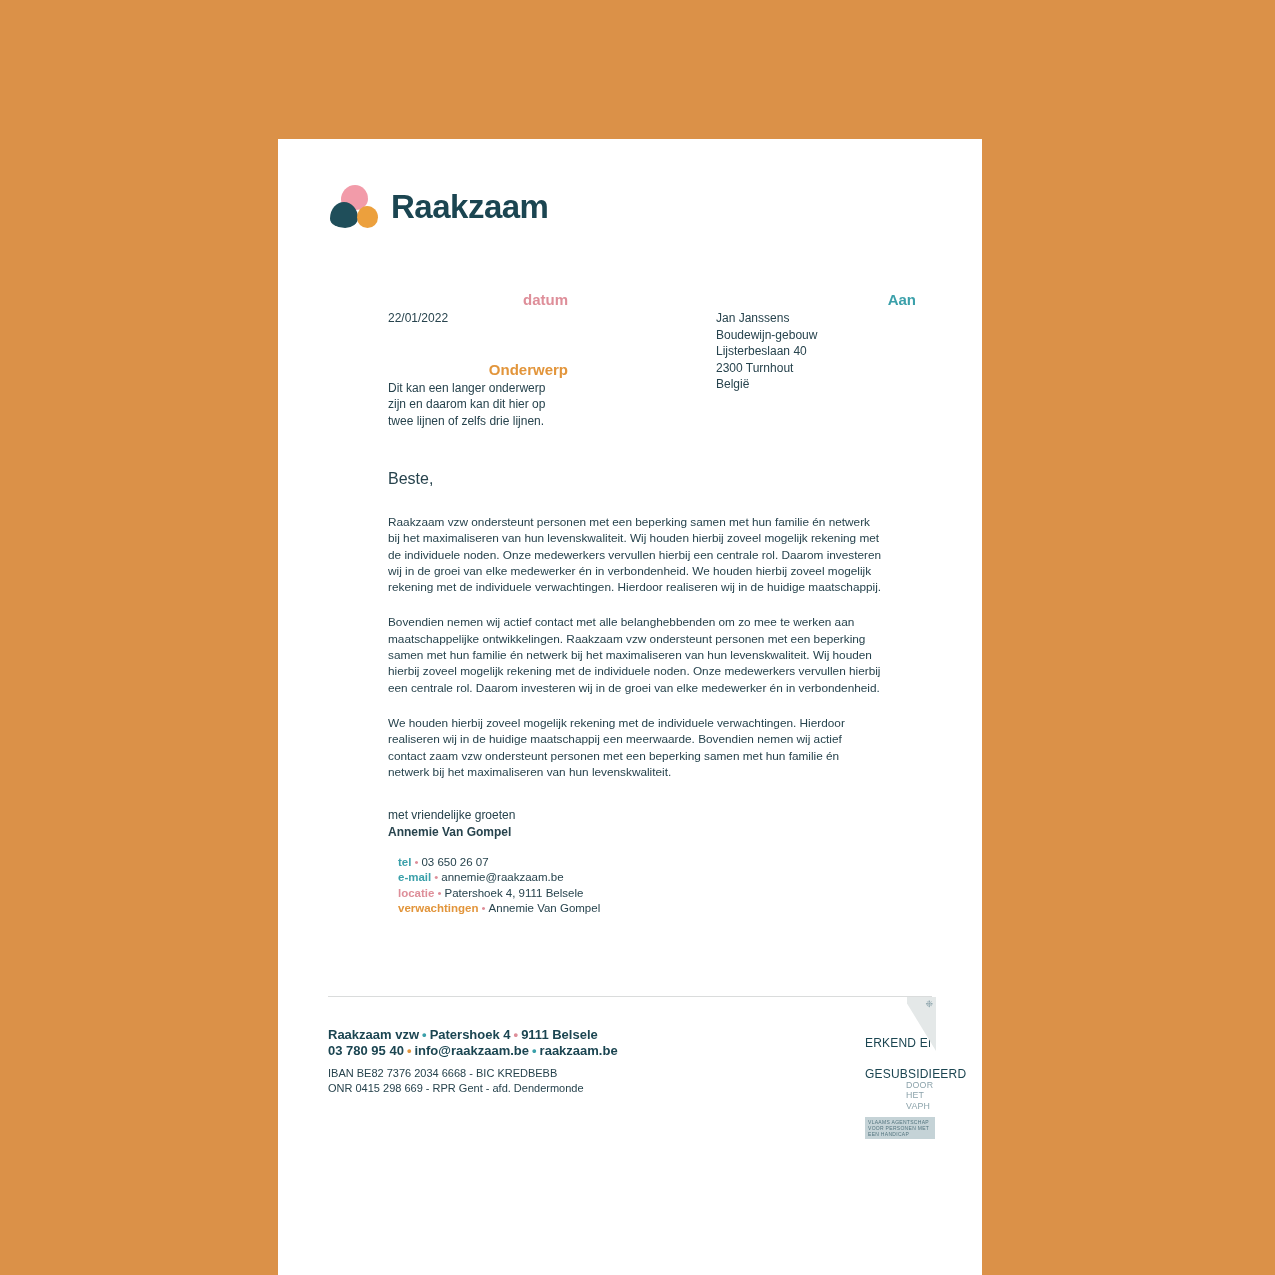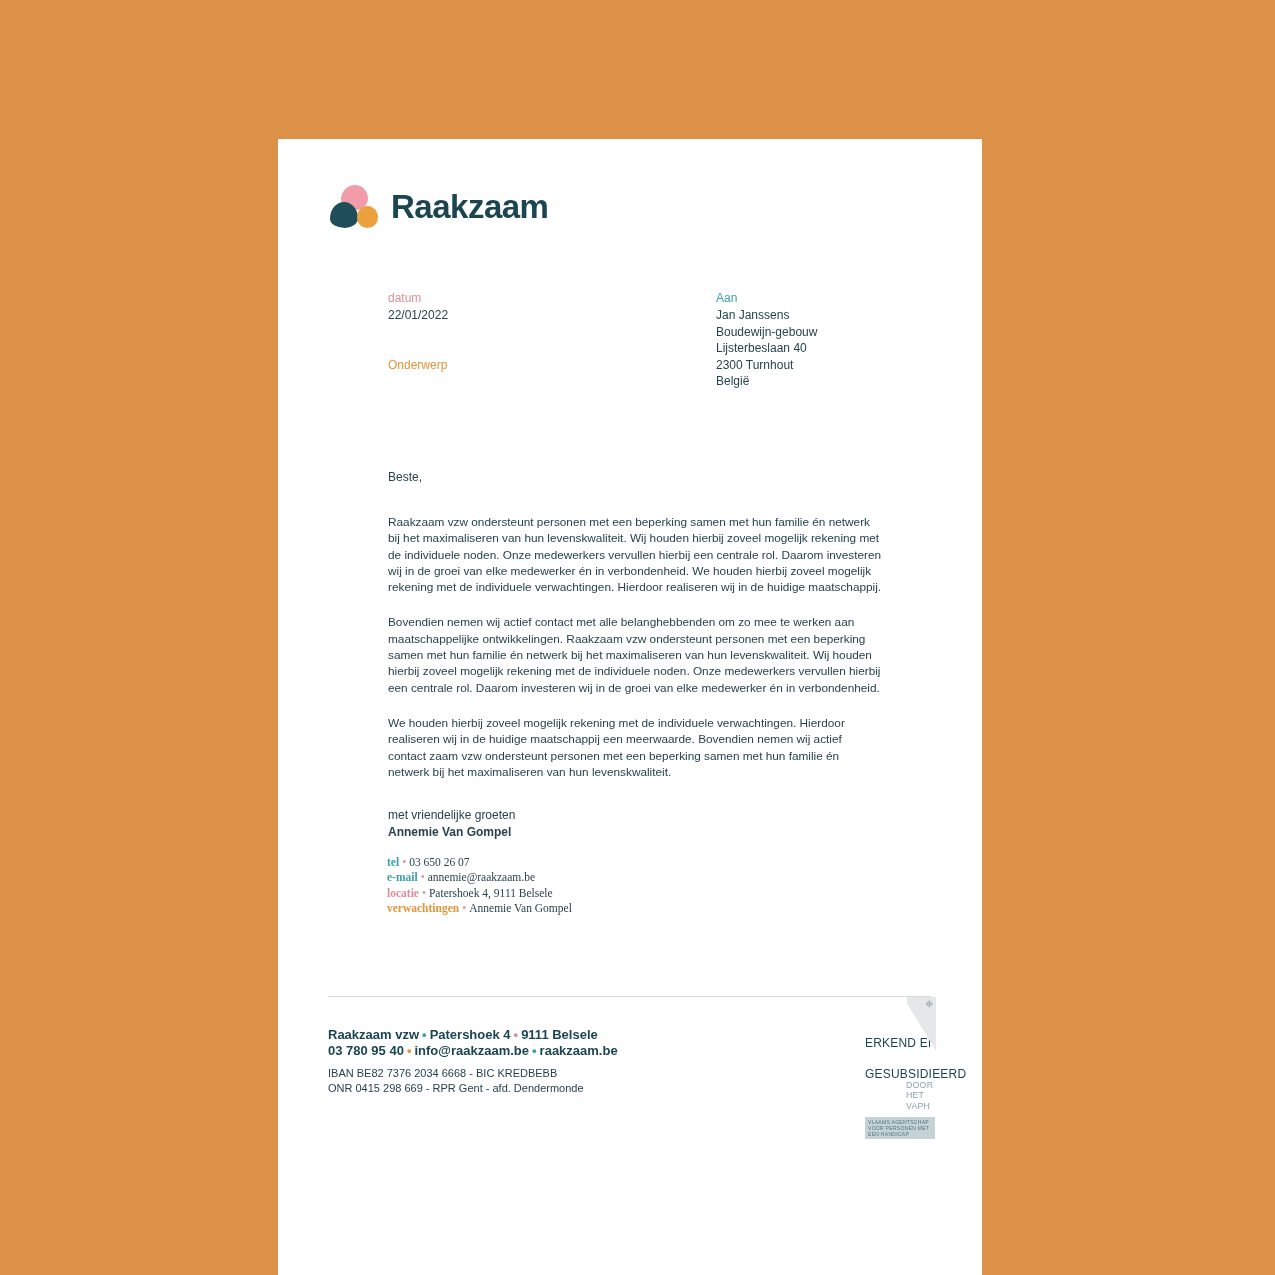--- a/index.html
+++ b/index.html
@@ -20,38 +20,38 @@
   .logo-mark{position:relative;width:48px;height:44px;flex:0 0 auto;}
   .blob{position:absolute;}
   .blob-pink{left:11px;top:0;width:27px;height:25px;background:#F29BA9;
     border-radius:52% 48% 46% 54% / 58% 56% 44% 42%;}
   .blob-teal{left:0;top:17px;width:28px;height:26px;background:#1F4E5A;
     border-radius:50% 50% 46% 54% / 64% 62% 38% 36%;}
   .blob-orange{left:27px;top:21px;width:21px;height:22px;background:#ECA03D;
     border-radius:48% 52% 50% 50% / 52% 52% 48% 48%;}
   .wordmark{margin-left:13px;font-size:33px;font-weight:700;color:#1B4551;letter-spacing:-0.5px;}
   
-  .meta-label{font-size:12px;font-weight:400;margin-bottom:2px;}
+  .meta-label{font-size:15px;font-weight:700;margin-bottom:2px;text-align:right;}
   .meta-col-left{position:absolute;left:110px;top:152px;width:180px;}
   .meta-col-right{position:absolute;left:438px;top:152px;width:200px;}
   .meta-value, .address-line, .subject-text{
     font-size:12px;line-height:16.5px;color:#27434D;}
   .subject-block{margin-top:34px;}
   .subject-text{width:168px;}
   .c-pink{color:#DE8E99;}
   .c-orange{color:#E2953B;}
   .c-teal{color:#3BA0AA;}
   
-  .salutation{position:absolute;left:110px;top:331px;font-size:12px;}
+  .salutation{position:absolute;left:110px;top:331px;font-size:16px;}
   .body-text{position:absolute;left:110px;top:375px;width:494px;}
   .body-text p{margin:0 0 19px 0;font-size:11.8px;line-height:16.3px;color:#27434D;}
   .closing{position:absolute;left:110px;top:668px;font-size:12px;line-height:17px;}
   .closing .sig{font-weight:700;}
   
-  .contact{position:absolute;left:109px;top:716px;font-family:Liberation Serif, serif;}
+  .contact{position:absolute;left:120px;top:716px;}
   .contact-line{font-size:11.5px;line-height:15.3px;}
   .contact-line .cl{font-weight:700;}
   .bullet{padding:0 3px;}
   
   .footer-rule{position:absolute;left:50px;top:857px;width:604px;height:1px;background:#DADCDC;}
   .footer-text{position:absolute;left:50px;top:878px;margin-top:10px;}
   .footer-bold{font-size:13px;font-weight:700;color:#1B4551;line-height:15.5px;}
   .footer-legal{margin-top:8px;font-size:11px;color:#27434D;line-height:15px;}
   
   .badge{position:absolute;left:587px;top:879px;width:72px;}
@@ -75,20 +75,21 @@
       <div class="blob blob-orange"></div>
     </div>
     <div class="wordmark">Raakzaam</div>
   </div>
 
   <div class="meta-col-left">
     <div class="meta-label c-pink">datum</div>
     <div class="meta-value">22/01/2022</div>
     <div class="subject-block">
       <div class="meta-label c-orange">Onderwerp</div>
+      <div class="subject-text">Dit kan een langer onderwerp zijn en daarom kan dit hier op twee lijnen of zelfs drie lijnen.</div>
     </div>
   </div>
 
   <div class="meta-col-right">
     <div class="meta-label c-teal">Aan</div>
     <div class="address-line">Jan Janssens</div>
     <div class="address-line">Boudewijn-gebouw</div>
     <div class="address-line">Lijsterbeslaan 40</div>
     <div class="address-line">2300 Turnhout</div>
     <div class="address-line">België</div>

